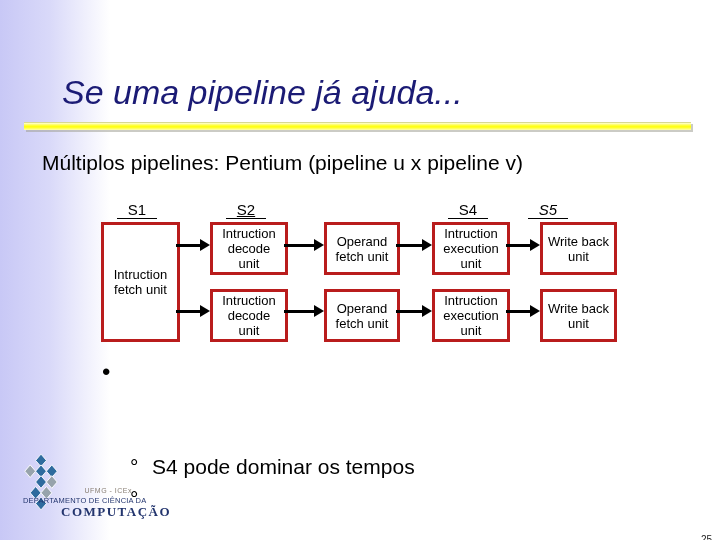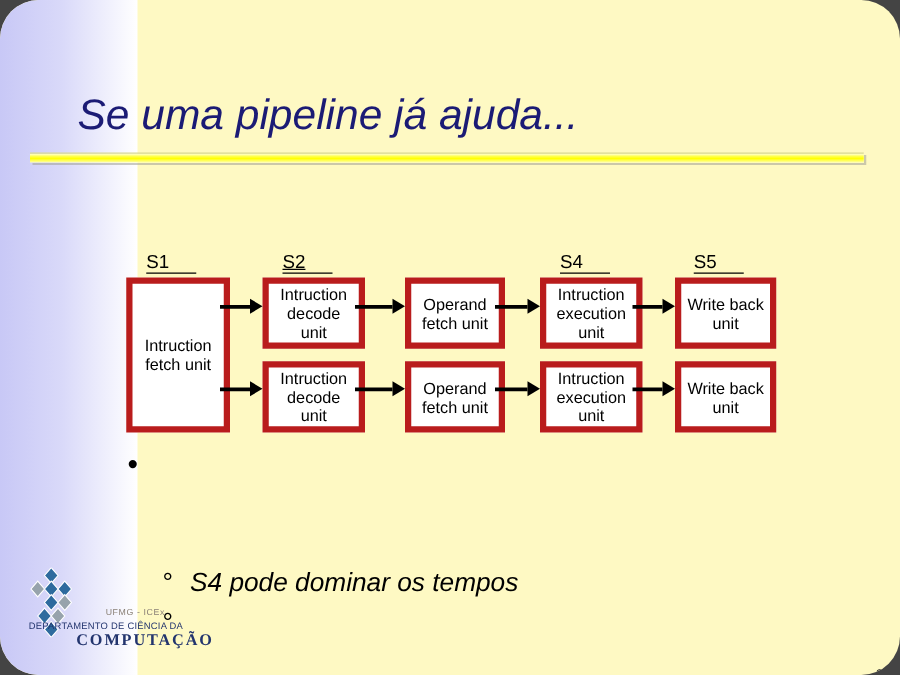--- a/index.html
+++ b/index.html
@@ -1,18 +1,18 @@
 <!DOCTYPE html>
 <html><head>
 <meta charset="utf-8">
 <style>
   html,body{margin:0;padding:0;background:#444;}
   .slide{
-    position:relative;width:720px;height:540px;background:#fef9c3;
-    overflow:hidden;font-family:"Liberation Sans",sans-serif;color:#000;border-radius:31px;
+    position:relative;width:720px;height:540px;background:#ffffff;
+    overflow:hidden;font-family:"Liberation Sans",sans-serif;color:#000;
   }
   .side-gradient{
     position:absolute;left:0;top:0;width:110px;height:540px;
     background:linear-gradient(90deg,#c8c8f6 0%,#d9d9f9 45%,#ffffff 100%);
   }
   .title{
     position:absolute;left:62px;top:72px;width:620px;
     font-size:34px;line-height:40px;font-style:italic;color:#1b1b75;
     white-space:nowrap;
   }
@@ -20,25 +20,25 @@
     position:absolute;left:24px;top:122px;width:667px;height:7px;
     background:linear-gradient(180deg,#ffffd9 0%,#ffff4d 30%,#ffff05 55%,#ffffaa 100%);
     border-top:1px solid #d8d890;
     box-shadow:2px 2px 0 rgba(160,160,150,0.55);
   }
   .subtitle{
     position:absolute;left:42px;top:150px;width:640px;
     font-size:21px;line-height:26px;color:#000;white-space:nowrap;
   }
   .stage-label{
-    position:absolute;top:202px;width:40px;text-align:left;
+    position:absolute;top:202px;width:40px;text-align:center;
     font-size:15px;line-height:16px;border-bottom:1px solid #000;
   }
   .pbox{
-    position:absolute;background:#fff;border:5px solid #b91c1c;
+    position:absolute;background:#fff;border:3px solid #b91c1c;
     display:flex;align-items:center;justify-content:center;text-align:center;
     font-size:13px;line-height:15px;white-space:pre-line;
   }
   .arrow{position:absolute;height:3px;background:#000;}
   .arrow::after{
     content:"";position:absolute;right:-10px;top:-5px;width:0;height:0;
     border-left:10px solid #000;border-top:6px solid transparent;border-bottom:6px solid transparent;
   }
   .bullet-marker{
     position:absolute;left:102px;top:356px;font-size:24px;line-height:31px;
@@ -78,27 +78,28 @@
 <body>
 
 <div class="slide">
 
   <div class="side-gradient"></div>
 
   <div class="title">Se uma pipeline já ajuda...</div>
 
   <div class="accent-bar"></div>
 
+  <div class="subtitle">Múltiplos pipelines: Pentium (pipeline u x pipeline v)</div>
 
   <div>
     <div class="stage-label" style="left:117px;">S1</div>
     <div class="stage-label" style="left:226px;text-decoration:underline;">S2</div>
     <div class="stage-label" style="left:339px;margin-top:47px;">S3</div>
     <div class="stage-label" style="left:448px;">S4</div>
-    <div class="stage-label" style="left:555px;">S5</div>
+    <div class="stage-label" style="left:528px;font-style:italic;">S5</div>
 
     <div class="pbox" style="left:101px;top:222px;width:73px;height:114px;">Intruction
 fetch unit</div>
 
     <div class="pbox" style="left:210px;top:222px;width:72px;height:47px;">Intruction
 decode
 unit</div>
     <div class="pbox" style="left:324px;top:222px;width:70px;height:47px;">Operand
 fetch unit</div>
     <div class="pbox" style="left:432px;top:222px;width:72px;height:47px;">Intruction
@@ -124,21 +125,21 @@
     <div class="arrow" style="left:506px;top:244px;width:24px;"></div>
     <div class="arrow" style="left:176px;top:310px;width:24px;"></div>
     <div class="arrow" style="left:284px;top:310px;width:30px;"></div>
     <div class="arrow" style="left:396px;top:310px;width:26px;"></div>
     <div class="arrow" style="left:506px;top:310px;width:24px;"></div>
   </div>
 
   <div class="bullet-marker">•</div>
 
   <div class="sub-bullet-marker" style="top:452px;">°</div>
-  <div class="sub-bullet-text" style="top:452px;font-style:italic;">S4 pode dominar os tempos</div>
+  <div class="sub-bullet-text" style="top:452px;">S4 pode dominar os tempos</div>
 
   <div class="sub-bullet-marker" style="top:484px;">°</div>
 
   <div class="logo">
     <svg class="logo-emblem" width="36" height="56" viewBox="0 0 40 62">
       <polygon points="20,0 26,7 20,14 14,7" fill="#2e6b9e" stroke="#ffffff" stroke-width="1"></polygon>
       <polygon points="8,12 14,19 8,26 2,19" fill="#97a3ac" stroke="#ffffff" stroke-width="1"></polygon>
       <polygon points="20,12 26,19 20,26 14,19" fill="#2e6b9e" stroke="#ffffff" stroke-width="1"></polygon>
       <polygon points="32,12 38,19 32,26 26,19" fill="#2e6b9e" stroke="#ffffff" stroke-width="1"></polygon>
       <polygon points="20,24 26,31 20,38 14,31" fill="#2e6b9e" stroke="#ffffff" stroke-width="1"></polygon>

